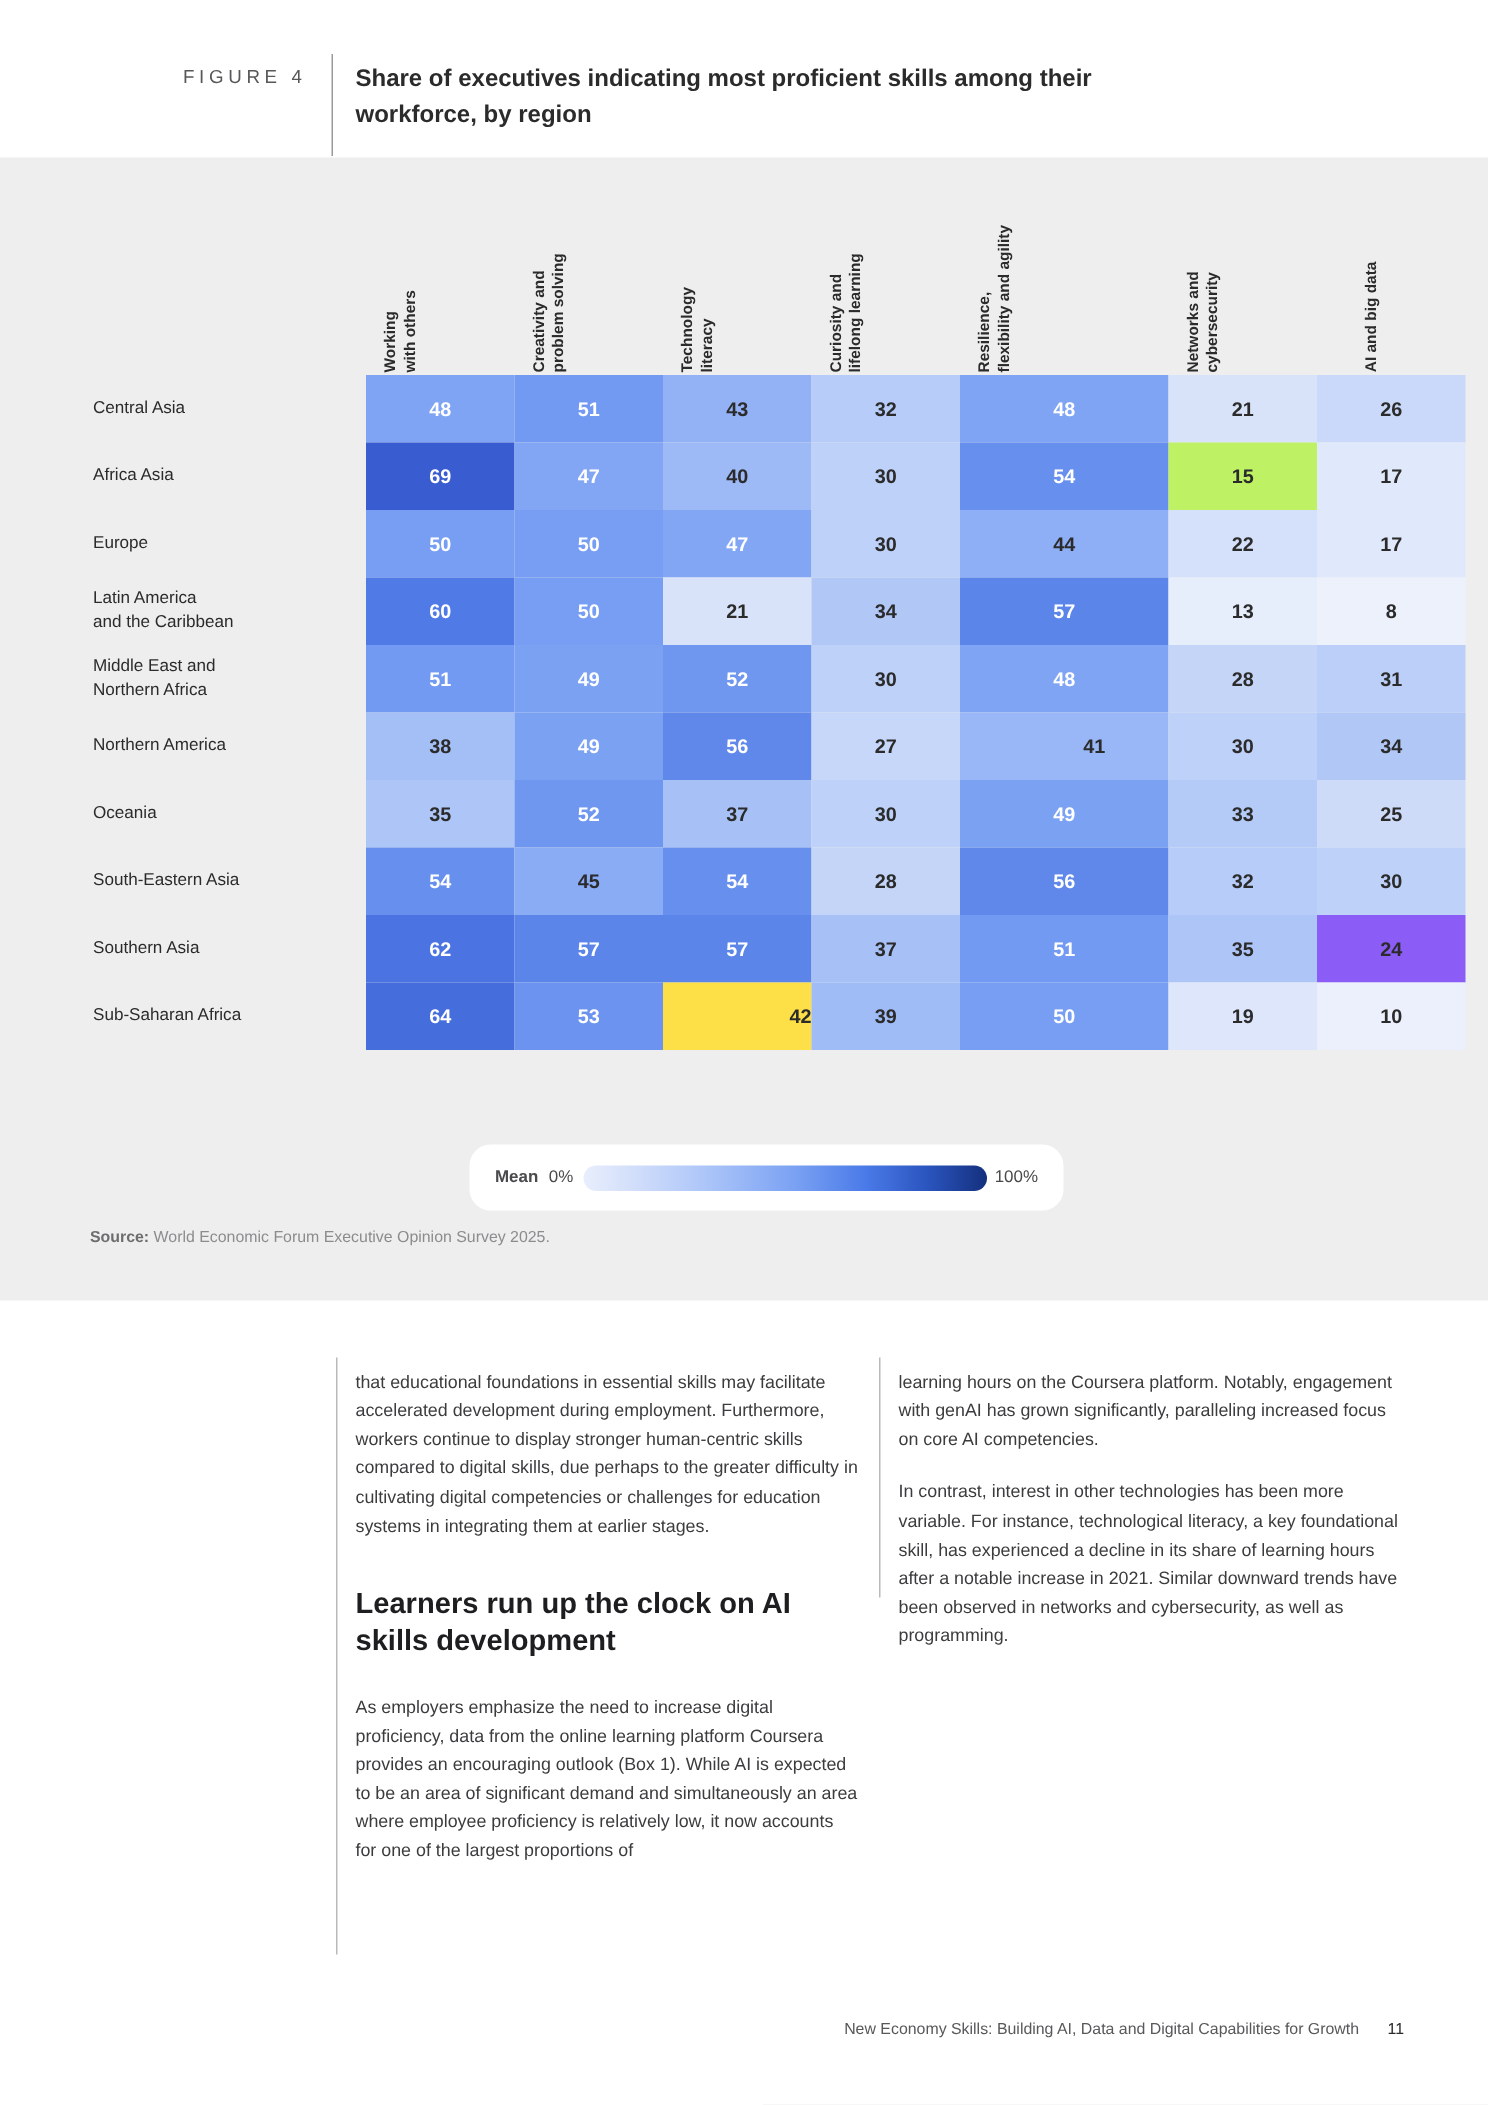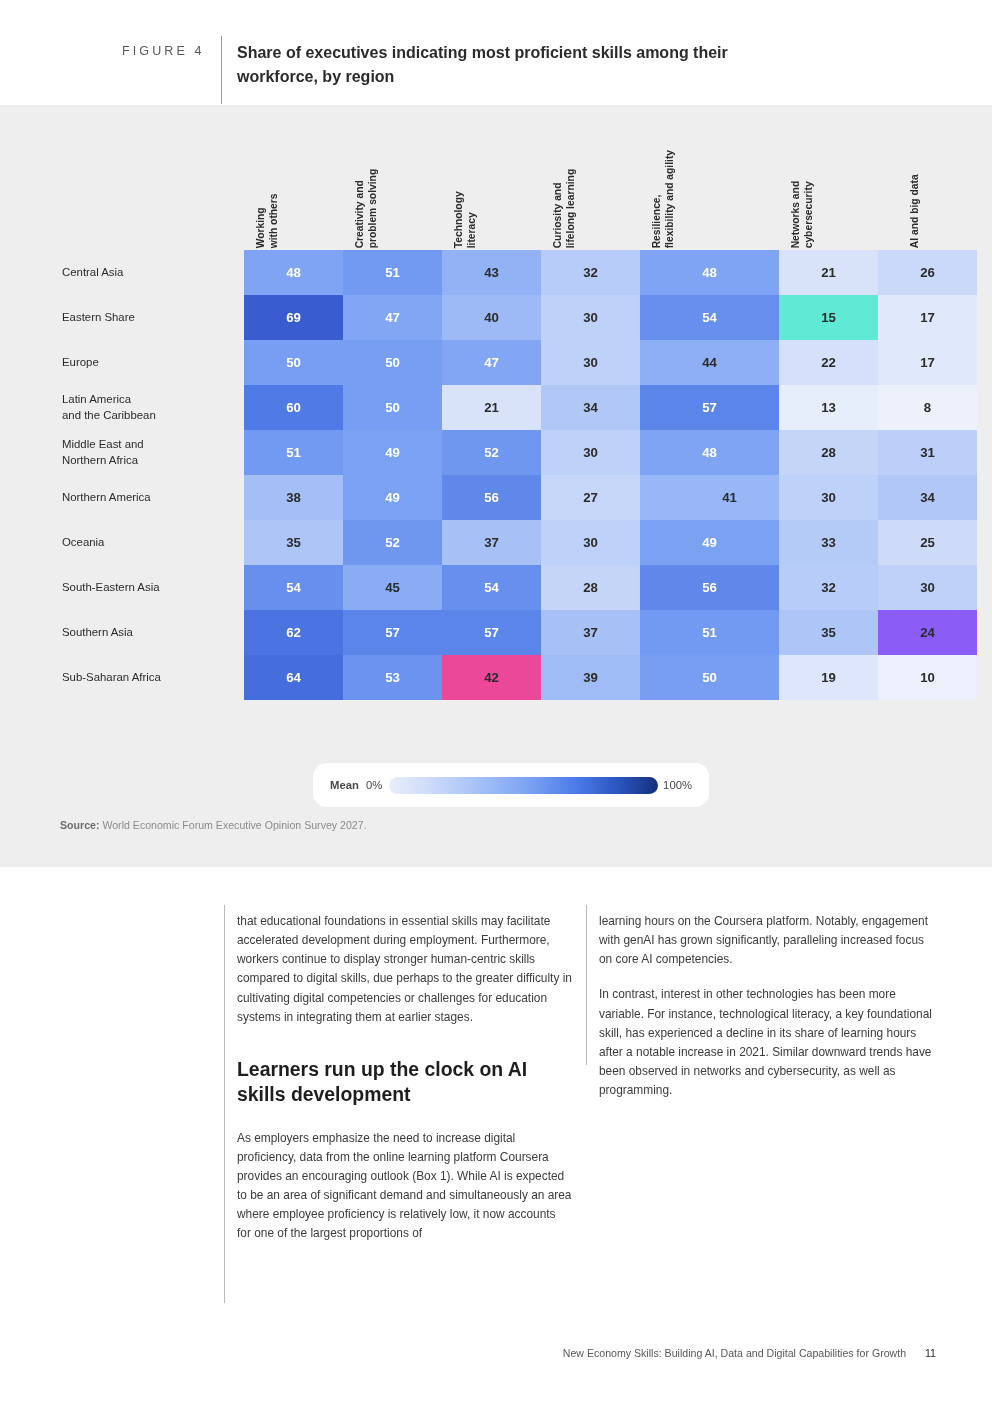--- a/index.html
+++ b/index.html
@@ -212,27 +212,27 @@
         <td class="rowlabel"><span>Central Asia</span></td>
         <td class="cell" style="background: rgb(127, 164, 244); color: rgb(255, 255, 255);">48</td>
         <td class="cell" style="background: rgb(115, 154, 242); color: rgb(255, 255, 255);">51</td>
         <td class="cell" style="background: rgb(146, 178, 245); color: rgb(43, 43, 43);">43</td>
         <td class="cell" style="background: rgb(183, 204, 248); color: rgb(43, 43, 43);">32</td>
         <td class="cell" style="background: rgb(127, 164, 244); color: rgb(255, 255, 255);">48</td>
         <td class="cell" style="background: rgb(216, 227, 250); color: rgb(43, 43, 43);">21</td>
         <td class="cell" style="background: rgb(202, 217, 249); color: rgb(43, 43, 43);">26</td>
       </tr>
       <tr>
-        <td class="rowlabel"><span>Eastern Share</span></td>
+        <td class="rowlabel"><span>Africa Asia</span></td>
         <td class="cell" style="background: rgb(57, 92, 208); color: rgb(255, 255, 255);">69</td>
         <td class="cell" style="background: rgb(130, 166, 244); color: rgb(255, 255, 255);">47</td>
         <td class="cell" style="background: rgb(157, 186, 246); color: rgb(43, 43, 43);">40</td>
         <td class="cell" style="background: rgb(190, 209, 248); color: rgb(43, 43, 43);">30</td>
         <td class="cell" style="background: rgb(103, 144, 238); color: rgb(255, 255, 255);">54</td>
-        <td class="cell" style="background: #5eead4; color: rgb(43, 43, 43);">15</td>
+        <td class="cell" style="background: #bef264; color: rgb(43, 43, 43);">15</td>
         <td class="cell" style="background: rgb(224, 232, 251); color: rgb(43, 43, 43);">17</td>
       </tr>
       <tr>
         <td class="rowlabel"><span>Europe</span></td>
         <td class="cell" style="background: rgb(119, 158, 243); color: rgb(255, 255, 255);">50</td>
         <td class="cell" style="background: rgb(119, 158, 243); color: rgb(255, 255, 255);">50</td>
         <td class="cell" style="background: rgb(130, 166, 244); color: rgb(255, 255, 255);">47</td>
         <td class="cell" style="background: rgb(190, 209, 248); color: rgb(43, 43, 43);">30</td>
         <td class="cell" style="background: rgb(142, 175, 245); color: rgb(43, 43, 43);">44</td>
         <td class="cell" style="background: rgb(213, 225, 250); color: rgb(43, 43, 43);">22</td>
@@ -295,39 +295,39 @@
         <td class="cell" style="background: rgb(92, 133, 234); color: rgb(255, 255, 255);">57</td>
         <td class="cell" style="background: rgb(167, 193, 247); color: rgb(43, 43, 43);">37</td>
         <td class="cell" style="background: rgb(115, 154, 242); color: rgb(255, 255, 255);">51</td>
         <td class="cell" style="background: rgb(174, 198, 247); color: rgb(43, 43, 43);">35</td>
         <td class="cell" style="background: #8b5cf6; color: rgb(43, 43, 43);">24</td>
       </tr>
       <tr>
         <td class="rowlabel"><span>Sub-Saharan Africa</span></td>
         <td class="cell" style="background: rgb(70, 109, 220); color: rgb(255, 255, 255);">64</td>
         <td class="cell" style="background: rgb(107, 147, 239); color: rgb(255, 255, 255); margin-left: 20px;">53</td>
-        <td class="cell" style="background: #ec4899; color: rgb(43, 43, 43);">42</td>
+        <td class="cell" style="background: #fde047; color: rgb(43, 43, 43); text-align: right;">42</td>
         <td class="cell" style="background: rgb(160, 188, 246); color: rgb(43, 43, 43);">39</td>
         <td class="cell" style="background: rgb(119, 158, 243); color: rgb(255, 255, 255);">50</td>
         <td class="cell" style="background: rgb(221, 230, 250); color: rgb(43, 43, 43);">19</td>
         <td class="cell" style="background: rgb(235, 240, 252); color: rgb(43, 43, 43);">10</td>
       </tr>
     </tbody>
 </table>
 
 <div class="legend">
   <span class="legend-mean">Mean</span>
   <span class="legend-min">0%</span>
   <span class="legend-bar"></span>
   <span class="legend-max">100%</span>
 </div>
 
 <div class="source">
   <b>Source:</b>
-  <span>World Economic Forum Executive Opinion Survey 2027.</span>
+  <span>World Economic Forum Executive Opinion Survey 2025.</span>
 </div>
 
 <div class="col-rule"></div>
 <div class="col-rule-2"></div>
 
 <div class="bodycol left">
   <p>that educational foundations in essential skills may facilitate accelerated development during employment. Furthermore, workers continue to display stronger human-centric skills compared to digital skills, due perhaps to the greater difficulty in cultivating digital competencies or challenges for education systems in integrating them at earlier stages.</p>
   <h2 class="sec-head">Learners run up the clock on AI skills development</h2>
   <p>As employers emphasize the need to increase digital proficiency, data from the online learning platform Coursera provides an encouraging outlook (Box 1). While AI is expected to be an area of significant demand and simultaneously an area where employee proficiency is relatively low, it now accounts for one of the largest proportions of</p>
 </div>

